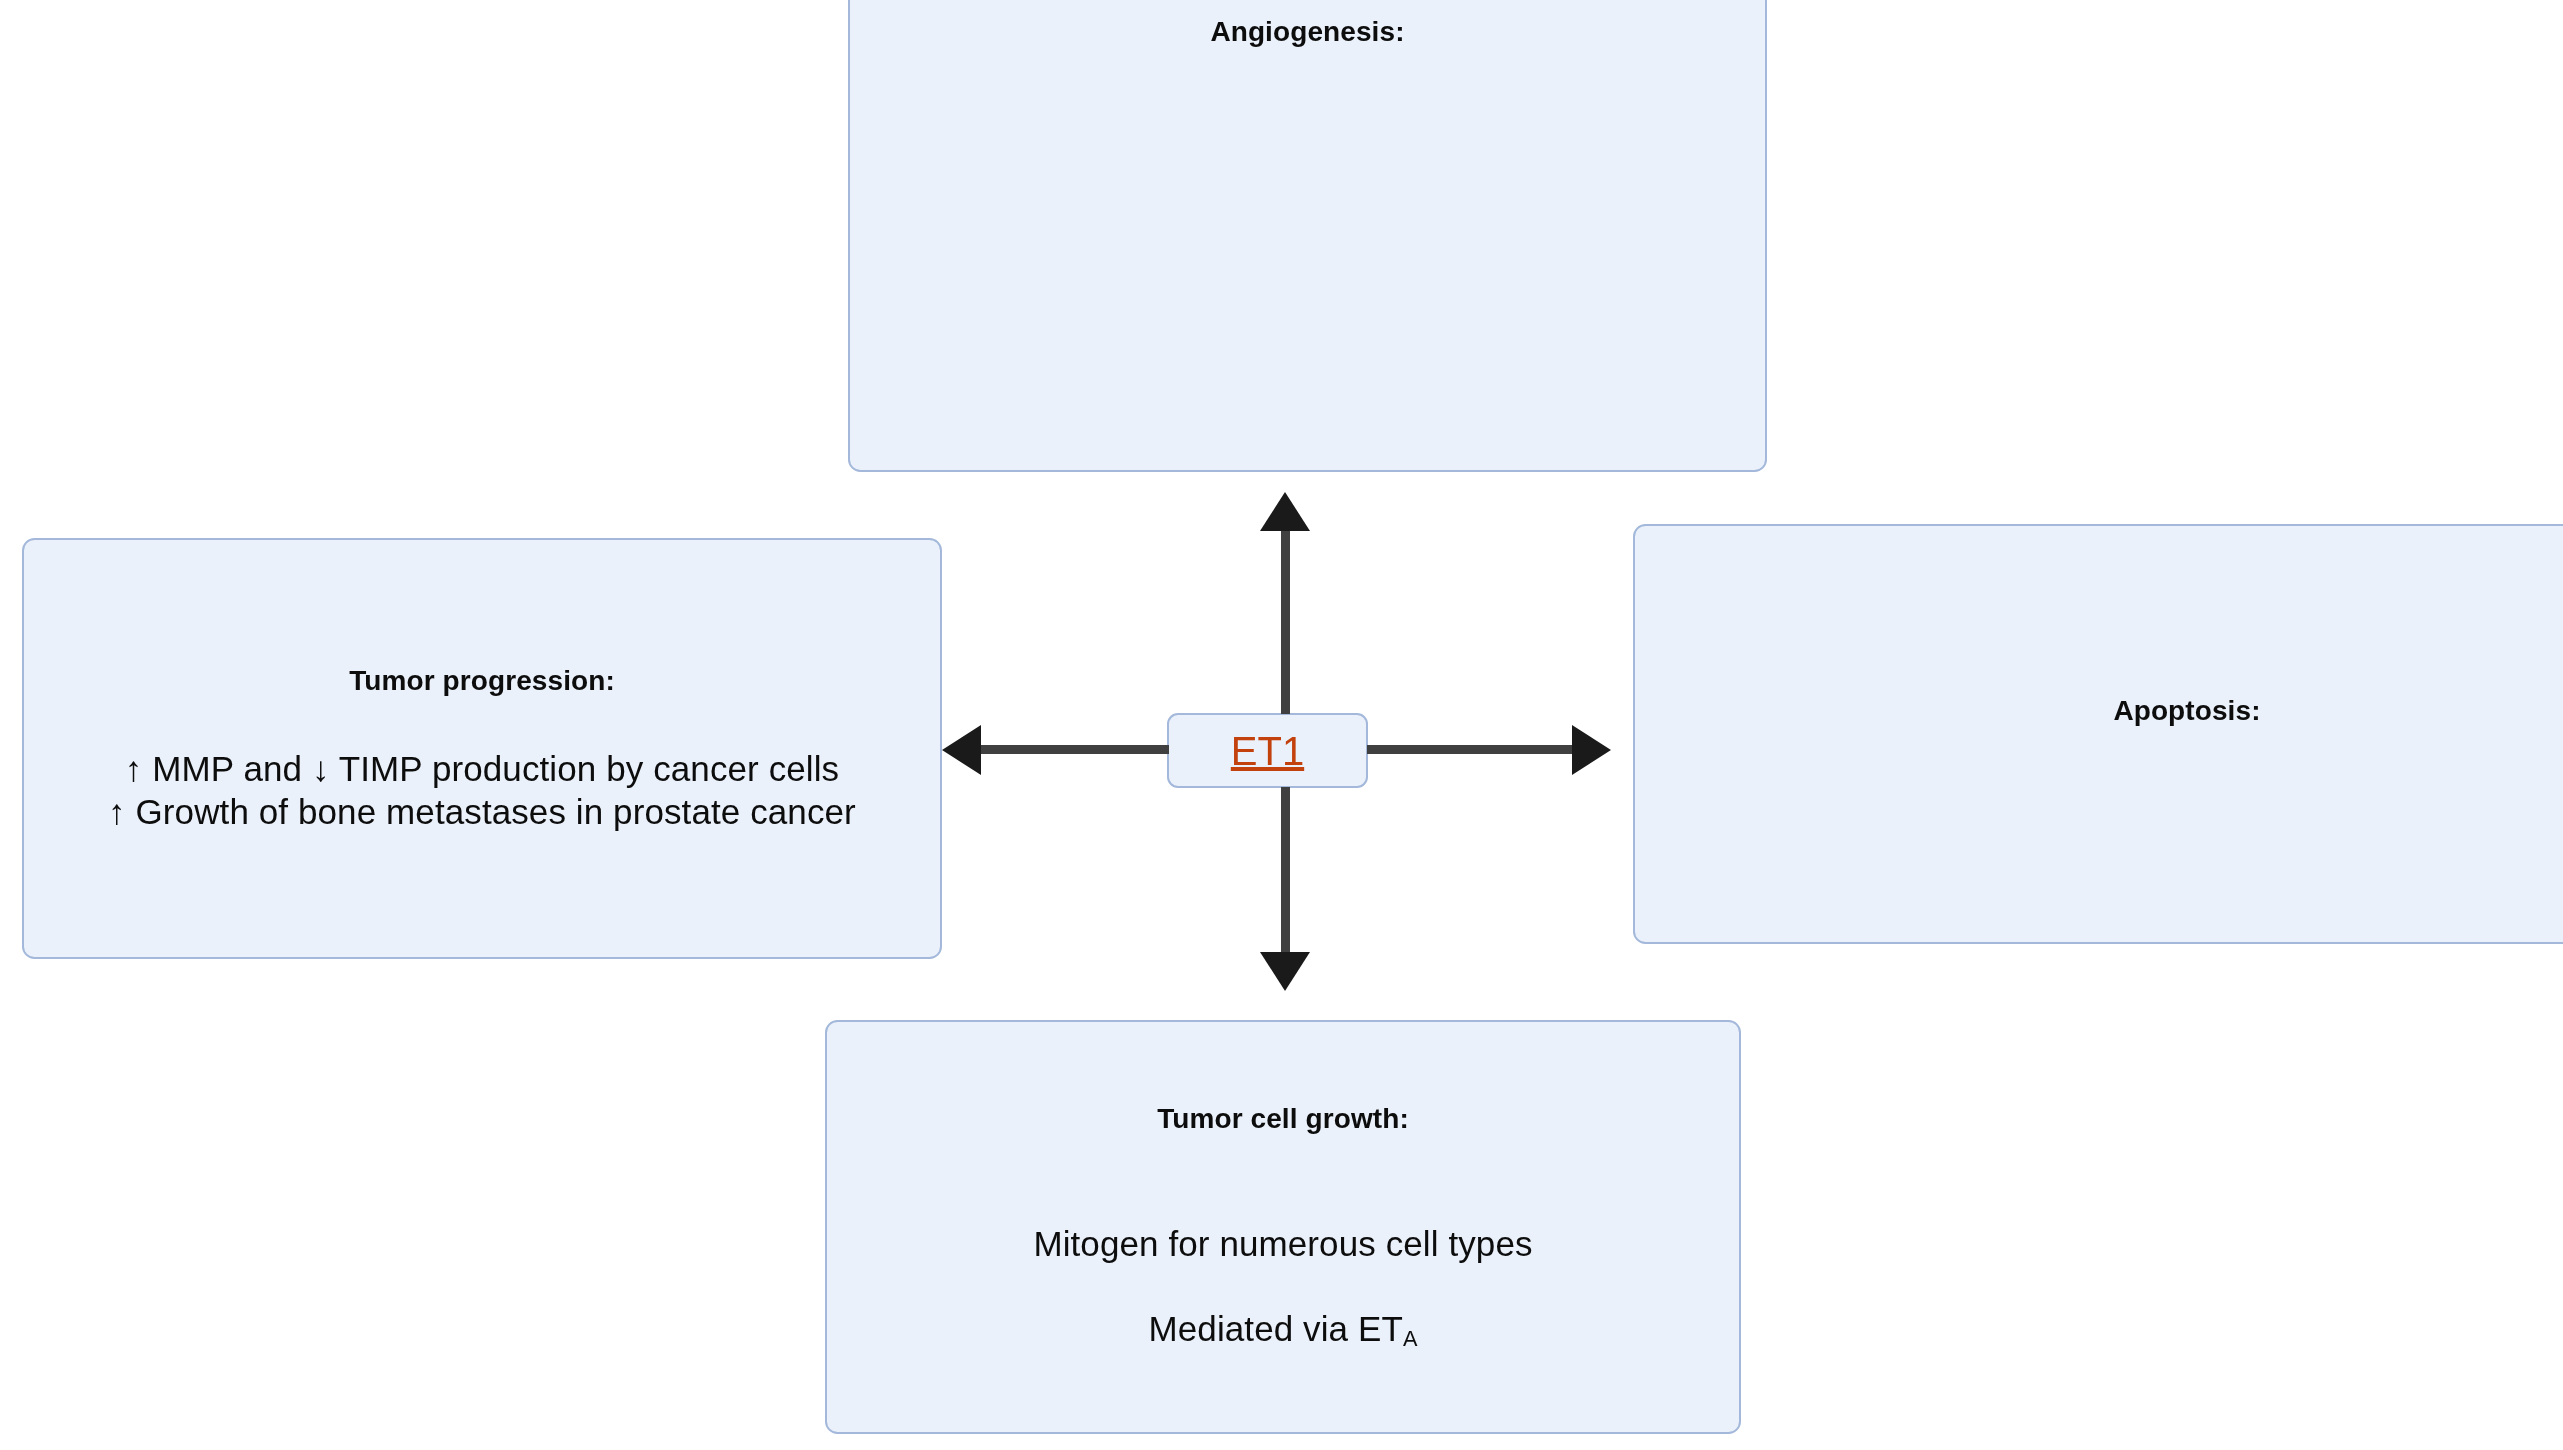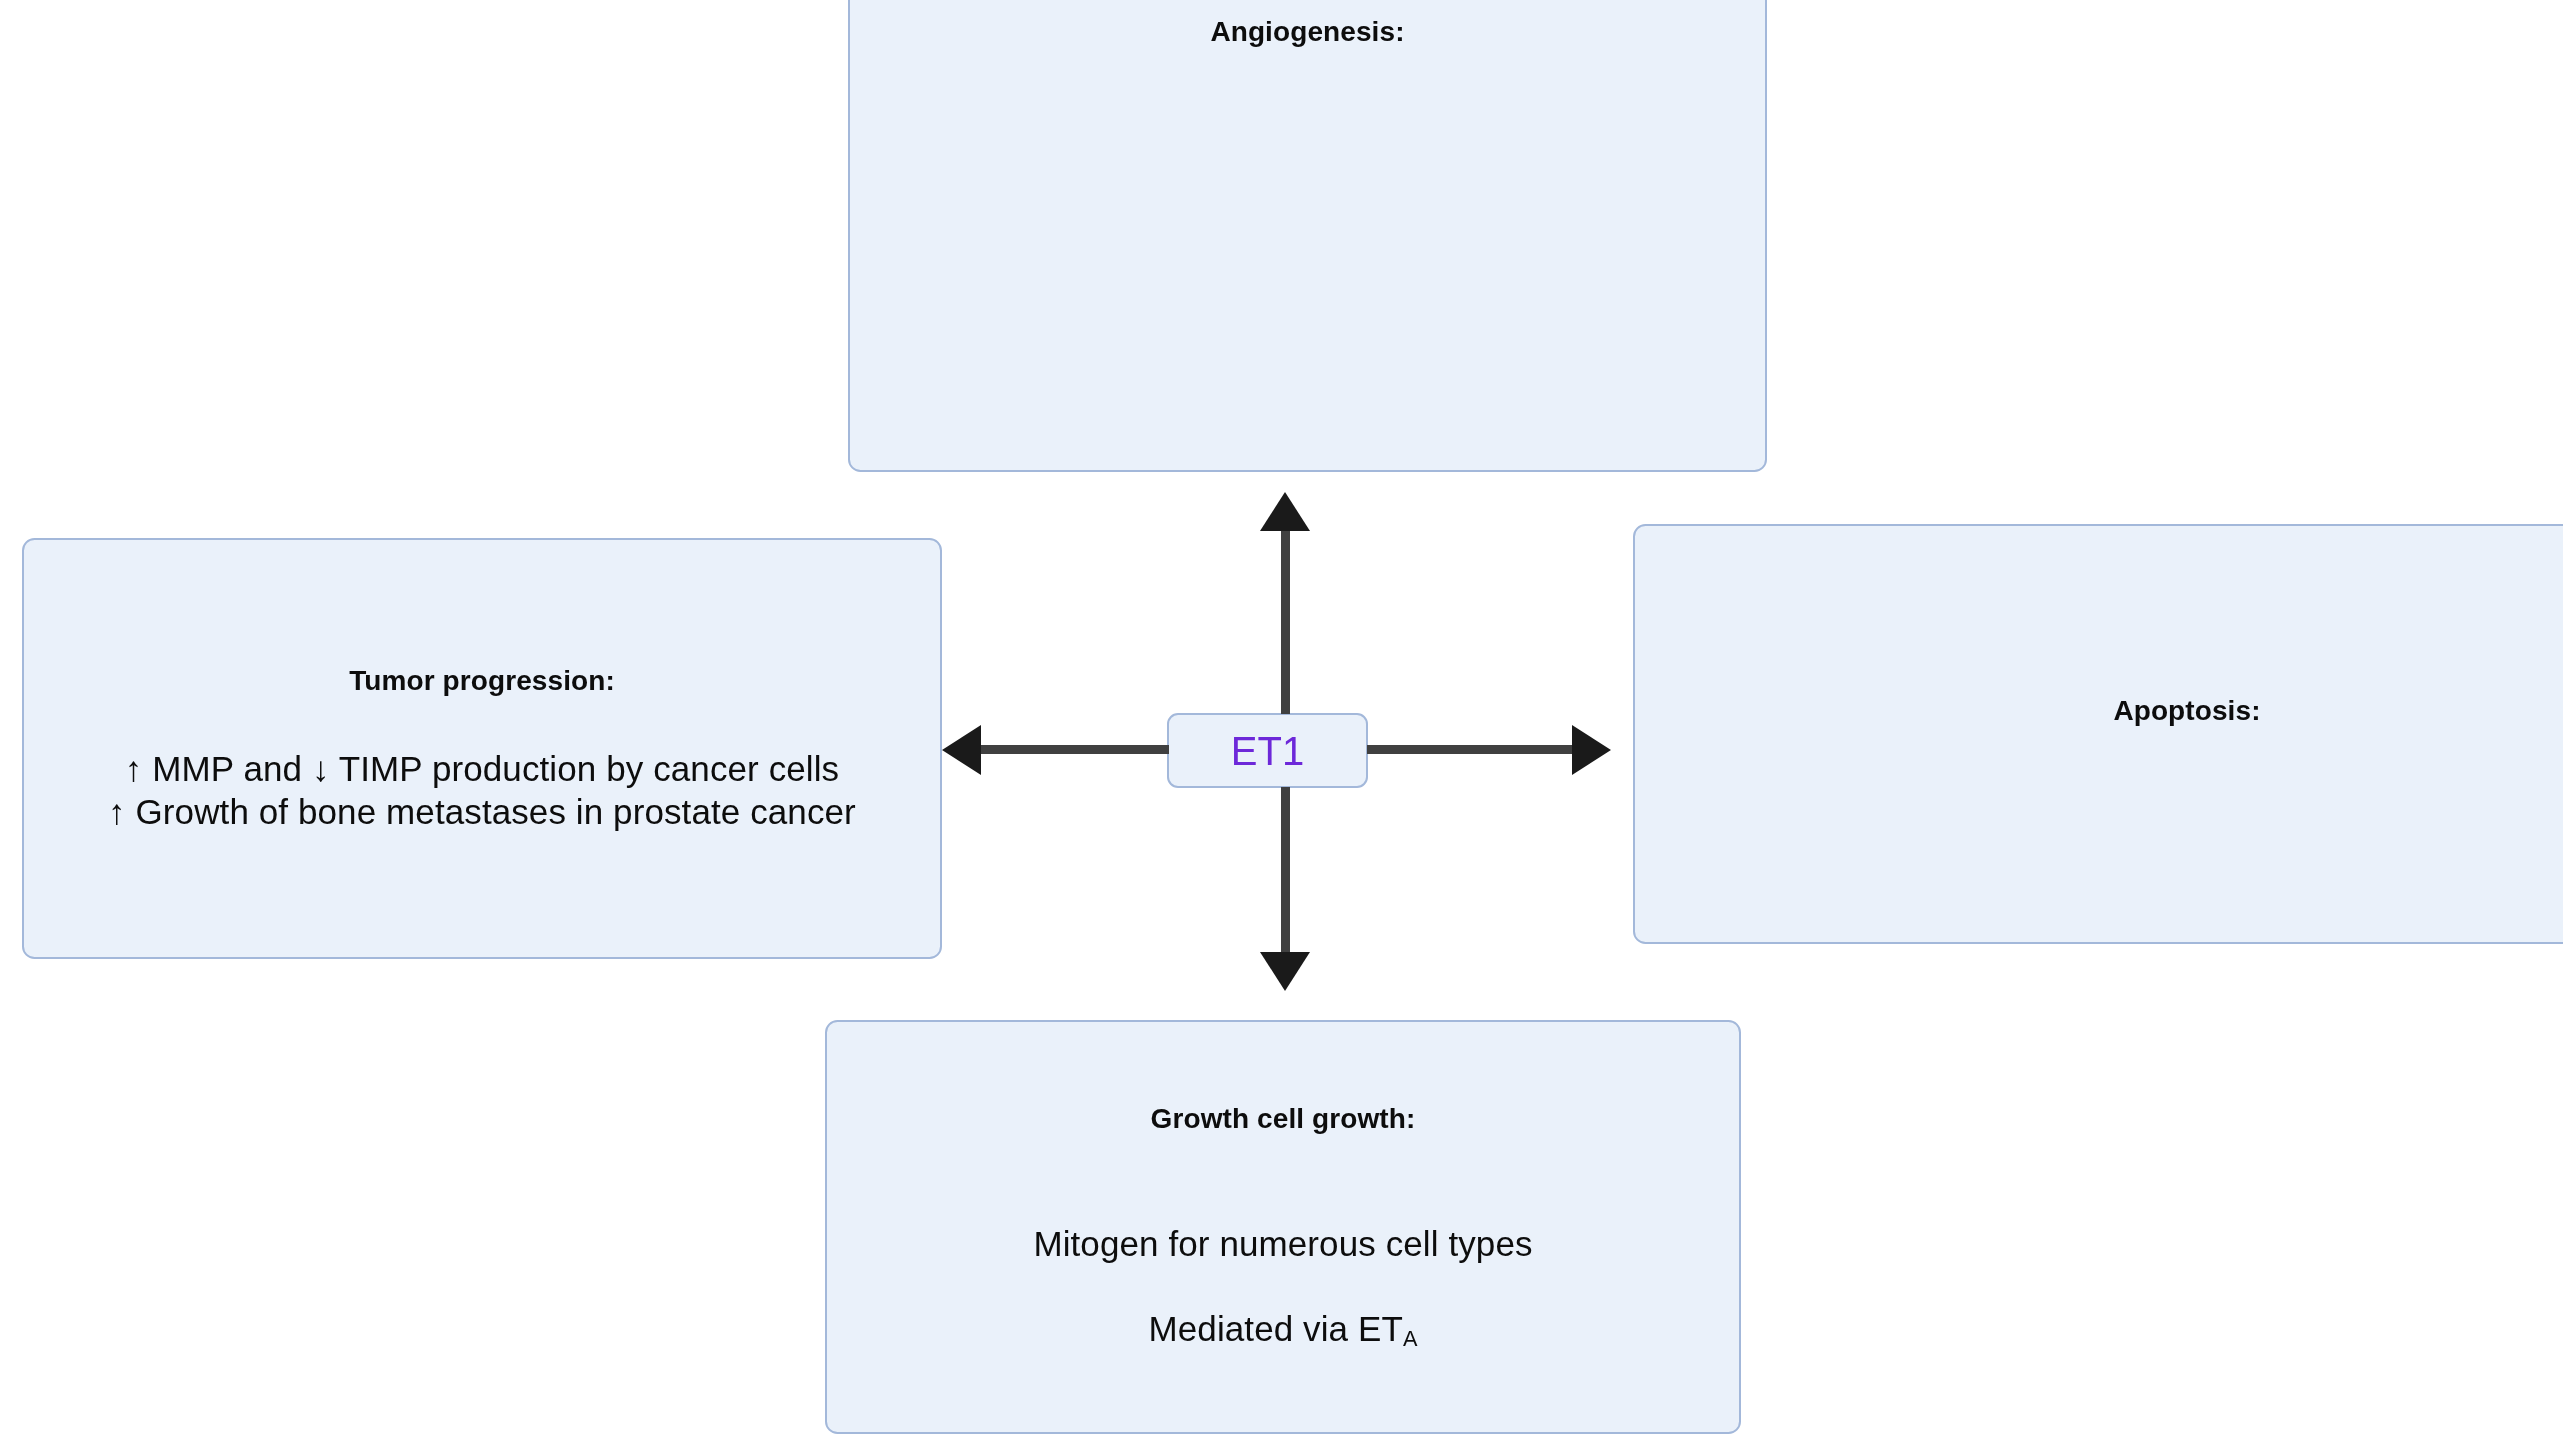--- a/index.html
+++ b/index.html
@@ -76,21 +76,22 @@
     top: 713px;
     width: 201px;
     height: 75px;
     border-radius: 11px;
     border-width: 2.8px;
     padding: 0;
   }
   #box-et1 .et1-label {
     font-size: 40px;
     line-height: 1;
-    color: #6d28d9;
+    color: #c2410c;
+    text-decoration: underline;
   }
 
   
   .arrow-line {
     position: absolute;
     background: #404040;
   }
   .arrow-head {
     position: absolute;
     width: 0;
@@ -128,21 +129,21 @@
     <div class="node-body">↑ MMP and ↓ TIMP production by cancer cells
 ↑ Growth of bone metastases in prostate cancer</div>
   </div>
 
   <div class="node-box" id="box-apoptosis">
     <div class="node-title">Apoptosis:</div>
     <div class="gap-md"></div>
   </div>
 
   <div class="node-box" id="box-tumor-cell-growth">
-    <div class="node-title">Growth cell growth:</div>
+    <div class="node-title">Tumor cell growth:</div>
     <div class="gap-md"></div>
     <div class="node-body">
       <span>Mitogen for numerous cell types</span><br>
       <span><span>Mediated via ET</span><sub>A</sub></span>
     </div>
   </div>
 
   <div class="node-box" id="box-et1">
     <div class="et1-label">ET1</div>
   </div>

